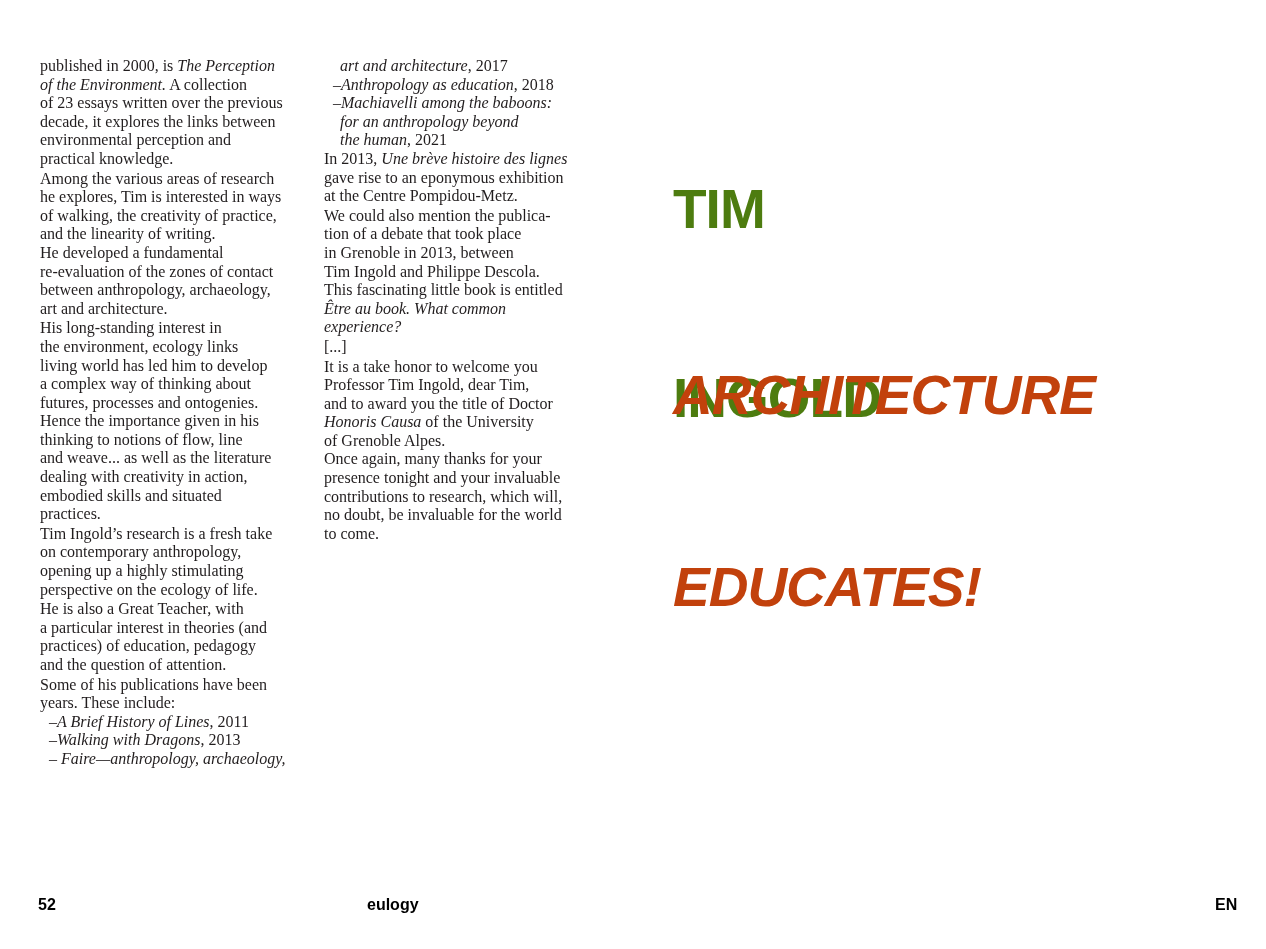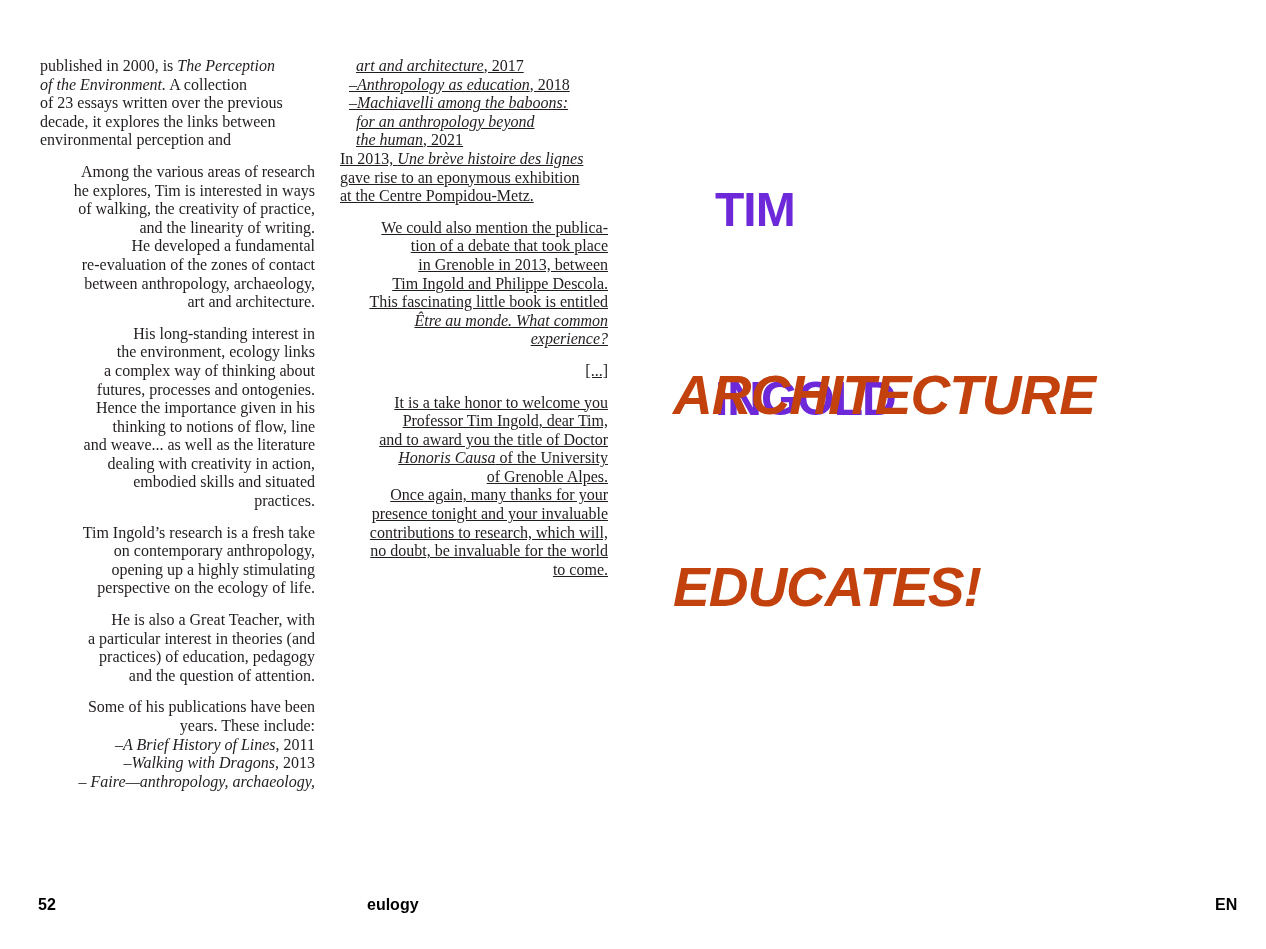--- a/index.html
+++ b/index.html
@@ -15,37 +15,36 @@
 
   
   .doc-col {
     position: absolute;
     top: 57px;
     font-size: 16px;
     line-height: 18.6px;
     color: #211d1e;
   }
   .doc-col.c1 { left: 40px; width: 275px; }
-  .doc-col.c2 { left: 340px; width: 268px; text-decoration: underline; }
-  .para + .para { margin-top: 13px; text-align: right; }
+  .doc-col.c2 { left: 324px; width: 268px; }
+  .para + .para { margin-top: 1px; }
   .line { white-space: pre; }
   .line em { font-style: italic; }
   .ind1 { padding-left: 9px; }
   .ind2 { padding-left: 16px; }
 
   
   .headline {
     position: absolute; left: 673px; top: 52px;
     font-family: "Liberation Sans", sans-serif;
     font-weight: bold;
-    font-size: 48px; line-height: 63px;
+    font-size: 55px; line-height: 63px;
     letter-spacing: -1px;
-    color: #6d28d9;
+    color: #4d7c0f;
     white-space: pre;
-    margin-left: 42px;
   }
   .subtitle {
     position: absolute; left: 673px; top: 235px;
     font-family: "Liberation Sans", sans-serif;
     font-weight: bold; font-style: italic;
     font-size: 55px; line-height: 64px;
     letter-spacing: -1px;
     color: #c2410c;
     white-space: pre;
   }
@@ -68,34 +67,36 @@
 
 <div class="page-spread">
 
   <div class="doc-col c1">
       <div class="para">
         <div class="line"><span>published in 2000, is </span><em>The Perception</em></div>
         <div class="line"><em>of the Environment.</em><span> A collection</span></div>
         <div class="line"><span>of 23 essays written over the previous</span></div>
         <div class="line"><span>decade, it explores the links between</span></div>
         <div class="line"><span>environmental perception and</span></div>
+        <div class="line"><span>practical knowledge.</span></div>
       </div>
       <div class="para">
         <div class="line"><span>Among the various areas of research</span></div>
         <div class="line"><span>he explores, Tim is interested in ways</span></div>
         <div class="line"><span>of walking, the creativity of practice,</span></div>
         <div class="line"><span>and the linearity of writing.</span></div>
         <div class="line"><span>He developed a fundamental</span></div>
         <div class="line"><span>re-evaluation of the zones of contact</span></div>
         <div class="line"><span>between anthropology, archaeology,</span></div>
         <div class="line"><span>art and architecture.</span></div>
       </div>
       <div class="para">
         <div class="line"><span>His long-standing interest in</span></div>
         <div class="line"><span>the environment, ecology links</span></div>
+        <div class="line"><span>living world has led him to develop</span></div>
         <div class="line"><span>a complex way of thinking about</span></div>
         <div class="line"><span>futures, processes and ontogenies.</span></div>
         <div class="line"><span>Hence the importance given in his</span></div>
         <div class="line"><span>thinking to notions of flow, line</span></div>
         <div class="line"><span>and weave... as well as the literature</span></div>
         <div class="line"><span>dealing with creativity in action,</span></div>
         <div class="line"><span>embodied skills and situated</span></div>
         <div class="line"><span>practices.</span></div>
       </div>
       <div class="para">
@@ -129,21 +130,21 @@
         <div class="line"><span>In 2013, </span><em>Une brève histoire des lignes</em></div>
         <div class="line"><span>gave rise to an eponymous exhibition</span></div>
         <div class="line"><span>at the Centre Pompidou-Metz.</span></div>
       </div>
       <div class="para">
         <div class="line"><span>We could also mention the publica-</span></div>
         <div class="line"><span>tion of a debate that took place</span></div>
         <div class="line"><span>in Grenoble in 2013, between</span></div>
         <div class="line"><span>Tim Ingold and Philippe Descola.</span></div>
         <div class="line"><span>This fascinating little book is entitled</span></div>
-        <div class="line"><em>Être au monde. What common</em></div>
+        <div class="line"><em>Être au book. What common</em></div>
         <div class="line"><em>experience?</em></div>
       </div>
       <div class="para">
         <div class="line"><span>[...]</span></div>
       </div>
       <div class="para">
         <div class="line"><span>It is a take honor to welcome you</span></div>
         <div class="line"><span>Professor Tim Ingold, dear Tim,</span></div>
         <div class="line"><span>and to award you the title of Doctor</span></div>
         <div class="line"><em>Honoris Causa</em><span> of the University</span></div>

